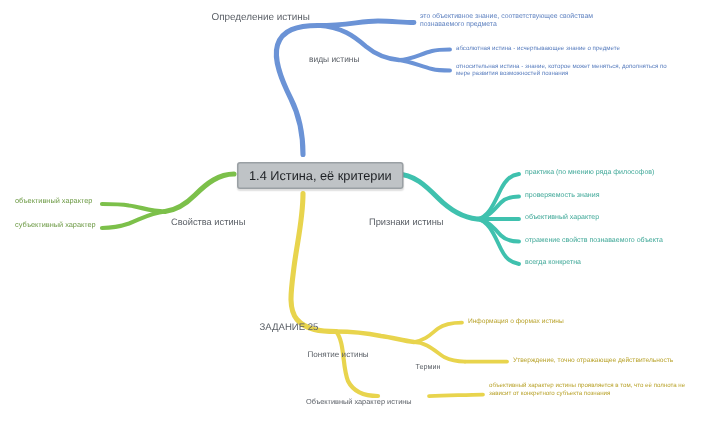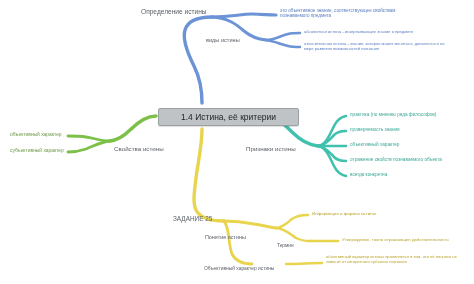--- a/index.html
+++ b/index.html
@@ -8,21 +8,21 @@
   #canvas{position:relative;width:474px;height:284px;background:#fff;}
   svg.links{position:absolute;left:0;top:0;width:474px;height:284px;}
   .lbl{position:absolute;color:#5a5f66;white-space:nowrap;line-height:1.18;}
   .lbl.blue{color:#5b7fbf;}
   .lbl.green{color:#6d9a45;}
   .lbl.teal{color:#3fa898;}
   .lbl.yellow{color:#b9a32c;}
   .lbl.two{white-space:normal;}
   .central{position:absolute;background:#bfc3c6;border:1px solid #9aa0a4;
            border-radius:2px;color:#1d2024;font-size:8.5px;
-           padding:3px 22px;white-space:nowrap;
+           padding:3px 7px;white-space:nowrap;
            box-shadow:0 1px 1px rgba(0,0,0,.13);}
 </style>
 </head>
 <body>
 
 <div id="canvas">
 
   <svg class="links" viewBox="0 0 474 284">
     <g fill="none" stroke-linecap="round">
 

